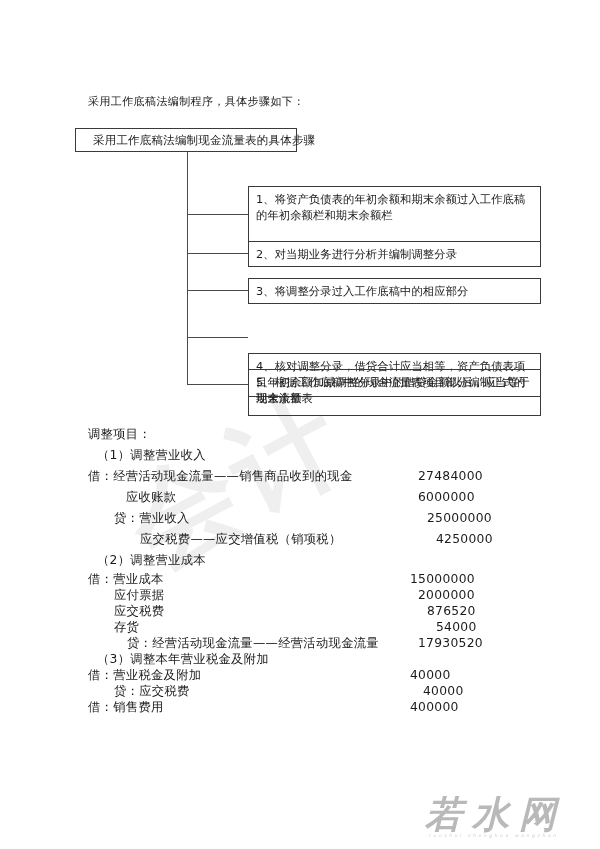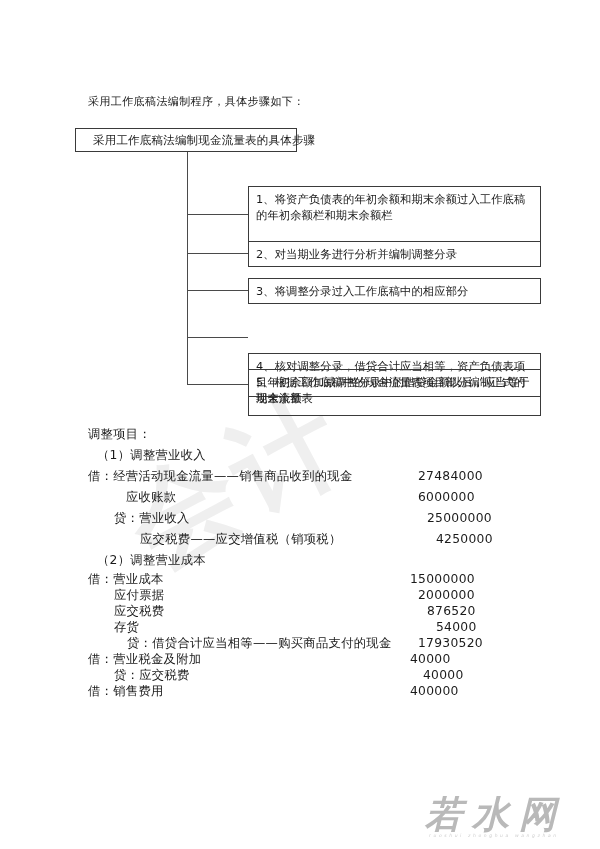--- a/index.html
+++ b/index.html
@@ -231,24 +231,27 @@
       </div>
       <div class="row tight">
         <span class="lbl" style="left:114px;">应交税费</span>
         <span class="amt" style="left:427px;">876520</span>
       </div>
       <div class="row tight">
         <span class="lbl" style="left:114px;">存货</span>
         <span class="amt" style="left:436px;">54000</span>
       </div>
       <div class="row tight">
-        <span class="lbl" style="left:127px;">贷：借贷合计应当相等——购买商品支付的现金</span>
+        <span class="lbl" style="left:127px;">贷：经营活动现金流量——经营活动现金流量</span>
         <span class="amt" style="left:418px;">17930520</span>
       </div>
 
+      <div class="row tight">
+        <span class="lbl" style="left:97px;">（3）调整本年营业税金及附加</span>
+      </div>
       <div class="row tight">
         <span class="lbl" style="left:88px;">借：营业税金及附加</span>
         <span class="amt" style="left:410px;">40000</span>
       </div>
       <div class="row tight">
         <span class="lbl" style="left:114px;">贷：应交税费</span>
         <span class="amt" style="left:423px;">40000</span>
       </div>
 
       <div class="row tight">

